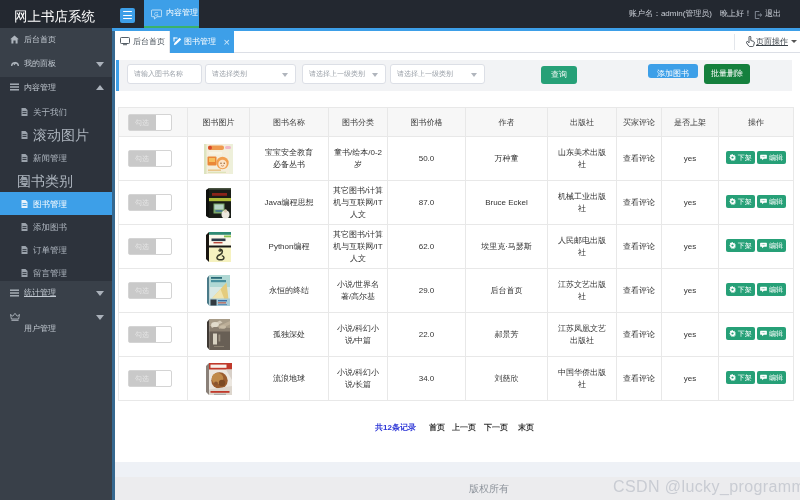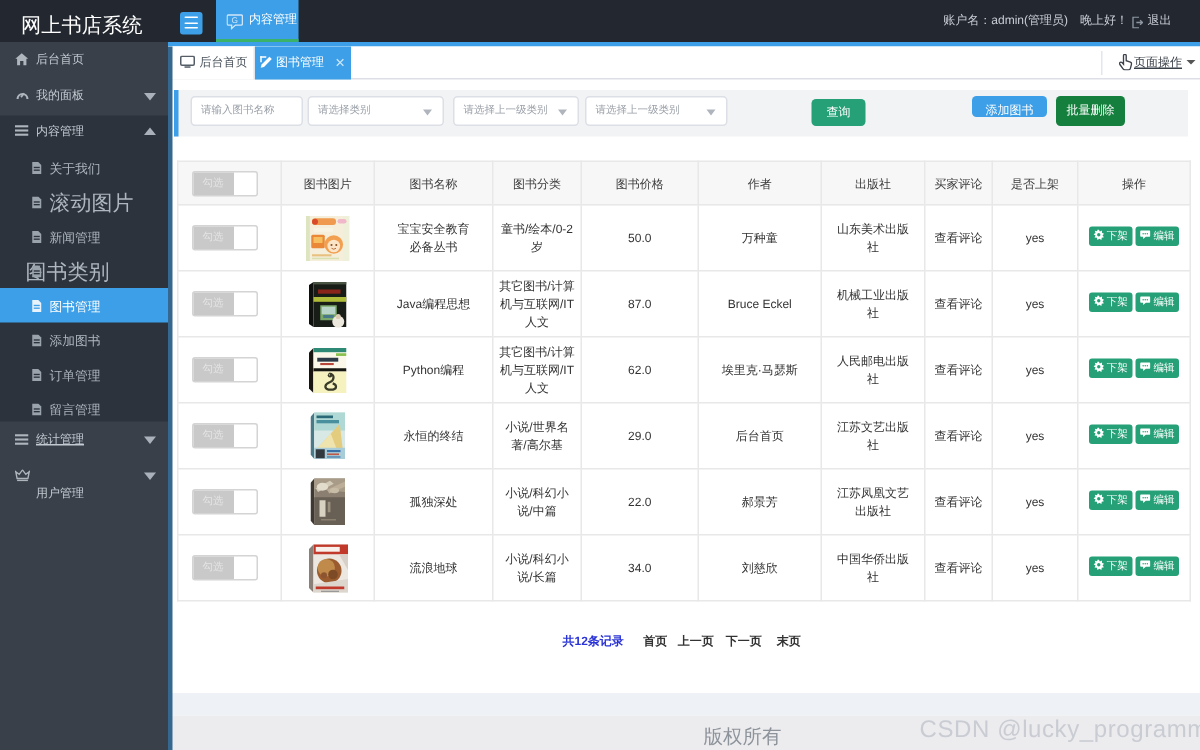--- a/index.html
+++ b/index.html
@@ -36,21 +36,21 @@
 th{background:#f7f7f7;font-weight:normal;color:#3c3c3c;height:29px;border:1px solid #e8e8e8;text-align:center;padding:0;}
 td{border:1px solid #e8e8e8;height:44px;text-align:center;vertical-align:middle;line-height:1.5;padding:0;}
 td svg.cov{display:block;margin:0 auto;}
 .toggle{display:inline-block;width:44px;height:17px;border:1px solid #d4d4d4;border-radius:2px;background:#fff;position:relative;vertical-align:middle;margin-right:7px;}
 .toggle .g{position:absolute;left:0;top:0;width:27px;height:15px;background:#c9c9c9;color:#e4e4e4;font-size:7px;line-height:15px;text-align:center;}
 .gbtn{display:inline-block;width:29px;height:13px;background:#26a077;border-radius:2px;color:#fff;font-size:7px;line-height:13px;white-space:nowrap;overflow:hidden;position:relative;top:1px;}
 #pager{left:375px;top:400px;height:21px;line-height:21px;font-size:8px;color:#333;font-weight:bold;white-space:nowrap;margin-top:17px;}
 #pager b{color:#2a33d6;}
 #band1{left:112px;top:462px;width:688px;height:15px;background:#eef1f6;}
 #band2{left:112px;top:477px;width:688px;height:23px;background:#ececee;}
-#copy{left:469px;top:482px;font-size:13px;color:#8d939b;text-align:right;}
+#copy{left:469px;top:482px;font-size:10px;color:#8d939b;text-align:right;}
 #wm{left:613px;top:478px;font-size:16px;letter-spacing:0.4px;color:#c9ccd3;white-space:nowrap;}
 </style>
 </head>
 <body>
 <div class="abs" id="header"></div>
 <div class="abs" id="title">网上书店系统</div>
 <div class="abs" id="hbtn">
     <i style="top:3.5px"></i>
     <i style="top:7px"></i>
     <i style="top:10.5px"></i>

